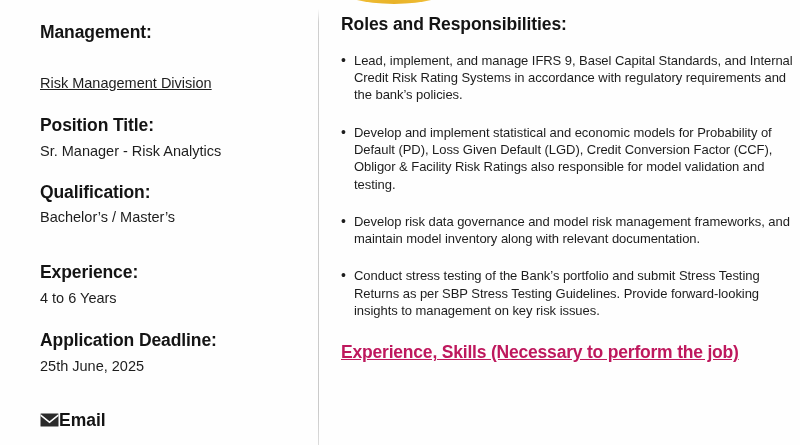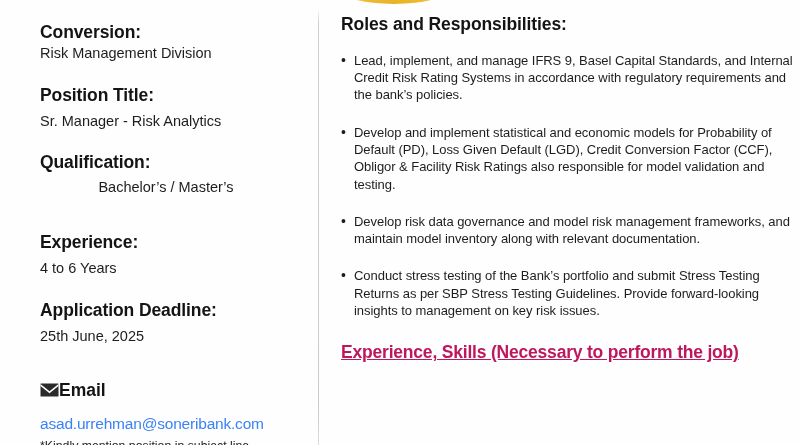--- a/index.html
+++ b/index.html
@@ -76,27 +76,27 @@
 
   .field-value {
     font-size: 14.5px;
     font-weight: normal;
     color: #1d1d1d;
     line-height: 1.3;
   }
 
   
   .blk-department { margin-top: 4px; }
-  .blk-department .field-value { margin-top: 0; }
+  .blk-department .field-value { margin-top: 30px; text-decoration: underline; }
 
   .blk-position   { margin-top: 22px; }
   .blk-position .field-value { margin-top: 5px; }
 
   .blk-qualification { margin-top: 22px; }
-  .blk-qualification .field-value { margin-top: 4px; text-align: center; }
+  .blk-qualification .field-value { margin-top: 4px; }
 
   .blk-experience { margin-top: 35px; }
   .blk-experience .field-value { margin-top: 5px; }
 
   .blk-deadline { margin-top: 22px; }
   .blk-deadline .field-value { margin-top: 5px; }
 
   
   .email-group { margin-top: 36px; }
 
@@ -197,21 +197,21 @@
 <body>
 
 <div id="screen">
 
   <div class="gold-arc"></div>
   <div class="divider"></div>
 
   <div class="left-col">
 
     <div class="field-block blk-department">
-      <div class="field-label">Conversion:</div>
+      <div class="field-label">Management:</div>
       <div class="field-value">Risk Management Division</div>
     </div>
 
     <div class="field-block blk-position">
       <div class="field-label">Position Title:</div>
       <div class="field-value">Sr. Manager - Risk Analytics</div>
     </div>
 
     <div class="field-block blk-qualification">
       <div class="field-label">Qualification:</div>

